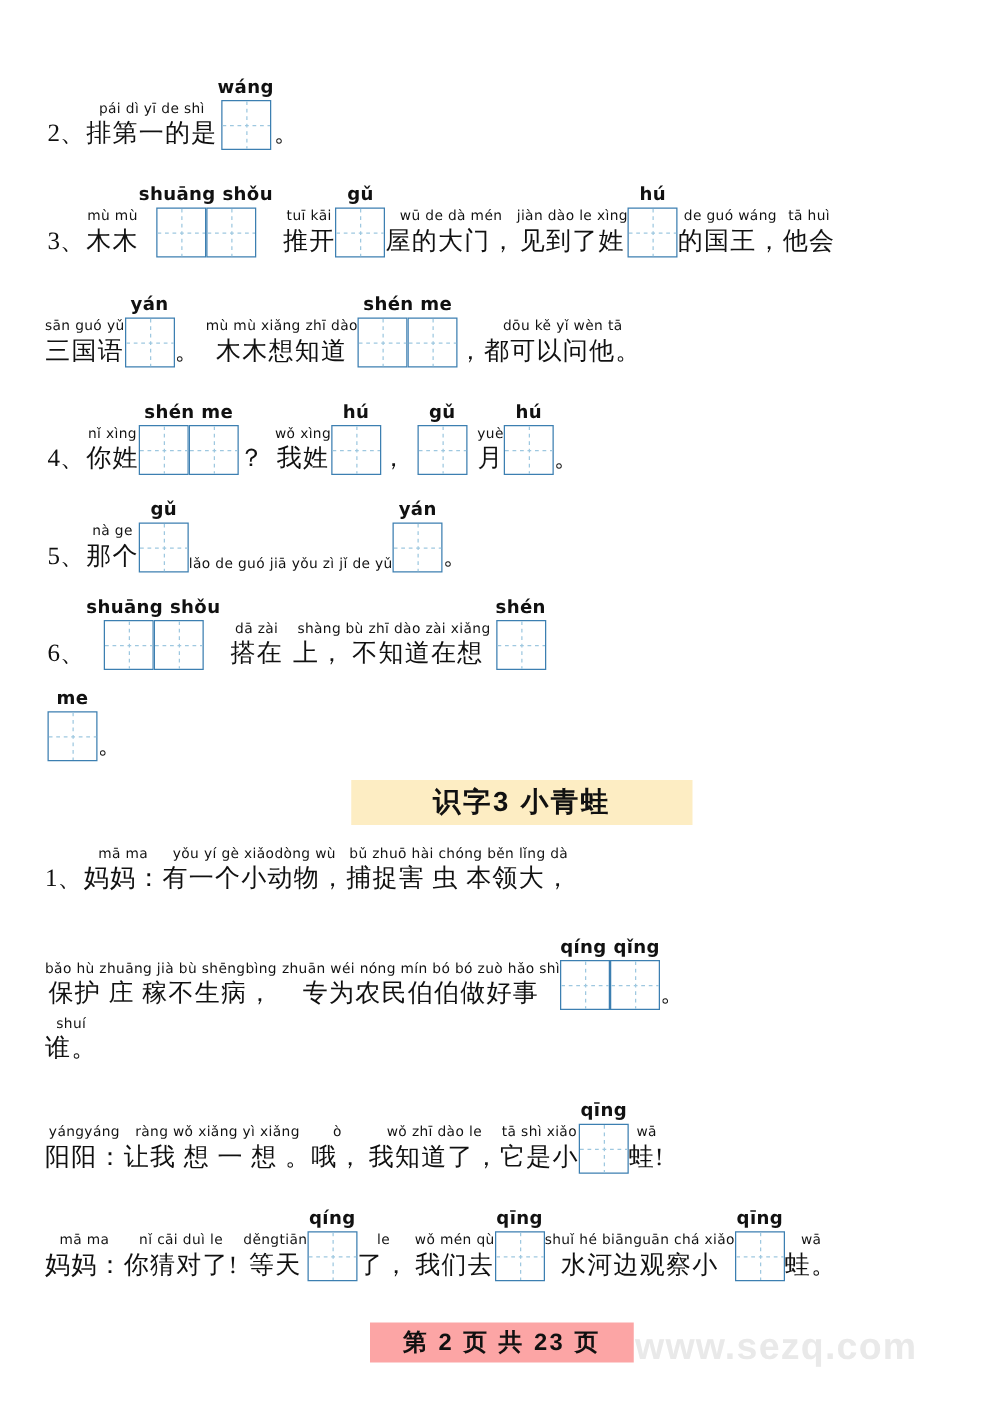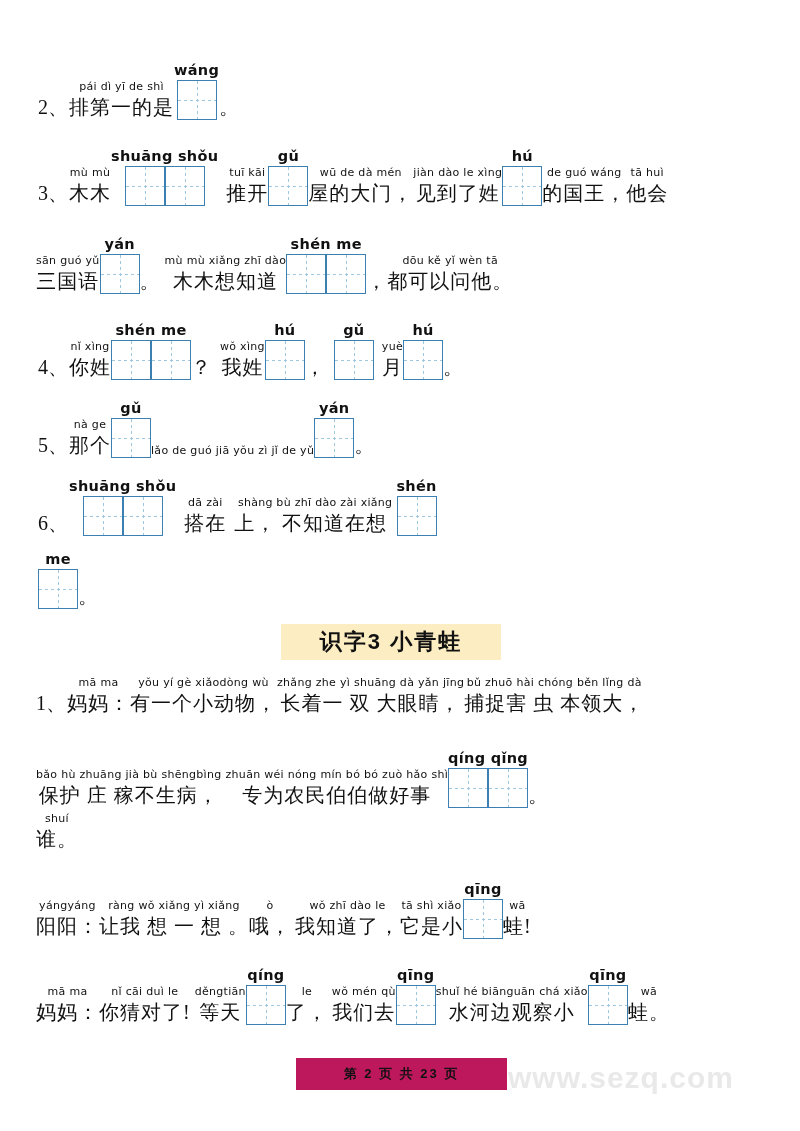--- a/index.html
+++ b/index.html
@@ -107,27 +107,27 @@
     font-family: "Liberation Sans", sans-serif;
     font-weight: bold;
     font-size: 22px;
     letter-spacing: 2px;
     color: #111;
   }
 
   
   .footer {
     position: absolute;
-    background: #be185d;
+    background: #fca5a5;
     display: flex;
     align-items: center;
     justify-content: center;
     font-family: "Liberation Sans", sans-serif;
     font-weight: bold;
-    font-size: 13px;
+    font-size: 19px;
     letter-spacing: 2px;
     color: #111;
   }
   .watermark {
     position: absolute;
     font-family: "Liberation Sans", sans-serif;
     font-size: 30px;
     font-weight: bold;
     color: #e9e9e9;
     letter-spacing: 1px;
@@ -362,37 +362,33 @@
       <span class="boxgrp">
         <span class="box"></span>
       </span>
     </span>
     <span class="tok">
       <span class="py empty"></span>
       <span class="han">。</span>
     </span>
   </div>
 
-  <div class="banner" style="left:281px; top:624px; width:220px; height:36px;">识字3 小青蛙</div>
+  <div class="banner" style="left:281px; top:624px; width:273px; height:36px;">识字3 小青蛙</div>
 
   <div class="line" style="left:36px; top:676px;">
     <span class="num">1、</span>
     <span class="tok">
       <span class="py">mā ma</span>
       <span class="han">妈妈：</span>
     </span>
     <span class="tok">
       <span class="py">yǒu yí gè xiǎodòng wù</span>
       <span class="han">有一个小动物，</span>
     </span>
     <span class="tok">
-      <span class="py">zhǎng zhe yì shuāng dà yǎn jīng</span>
-      <span class="han">长着一 双 大眼睛，</span>
-    </span>
-    <span class="tok">
       <span class="py">bǔ zhuō hài chóng běn lǐng dà</span>
       <span class="han">捕捉害 虫 本领大，</span>
     </span>
   </div>
 
   <div class="line" style="left:36px; top:750px;">
     <span class="tok">
       <span class="py">bǎo hù zhuāng jià bù shēngbìng</span>
       <span class="han">保护 庄 稼不生病，</span>
     </span>

